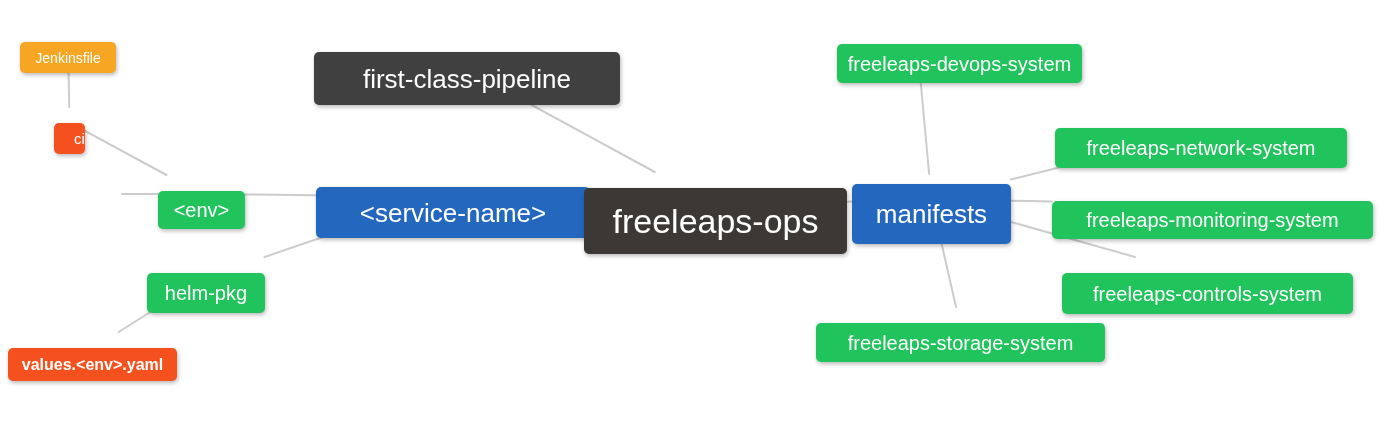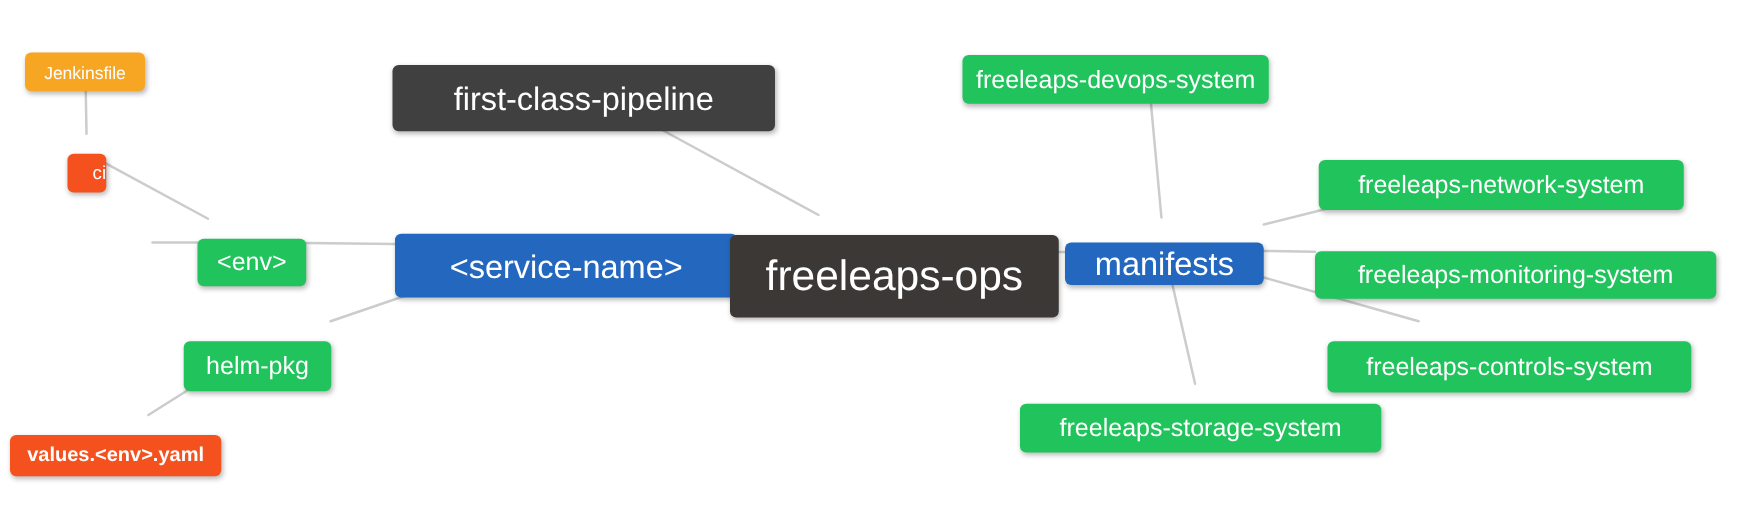--- a/index.html
+++ b/index.html
@@ -64,23 +64,23 @@
   <div class="node" style="left: 147px; top: 257px; width: 118px; height: 40px; font-size: 20px; background: rgb(33, 195, 92);">helm-pkg</div>
 
   <div class="node" style="left: 8px; top: 332px; width: 169px; height: 33px; font-size: 16px; background: rgb(244, 81, 30); font-weight: bold;">values.&lt;env&gt;.yaml</div>
 
   <div class="node" style="left: 314px; top: 36px; width: 306px; height: 53px; font-size: 26px; background: #404040;">first-class-pipeline</div>
 
   <div class="node" style="left: 316px; top: 171px; width: 274px; height: 51px; font-size: 26px; background: rgb(35, 104, 190);">&lt;service-name&gt;</div>
 
   <div class="node" style="left: 584px; top: 172px; width: 263px; height: 66px; font-size: 34px; background: rgb(59, 56, 54);">freeleaps-ops</div>
 
-  <div class="node" style="left: 852px; top: 178px; width: 159px; height: 34px; font-size: 26px; background: rgb(35, 104, 190);">manifests</div>
+  <div class="node" style="left: 852px; top: 168px; width: 159px; height: 60px; font-size: 26px; background: rgb(35, 104, 190);">manifests</div>
 
-  <div class="node" style="left: 770px; top: 28px; width: 245px; height: 39px; font-size: 20px; background: rgb(33, 195, 92);">freeleaps-devops-system</div>
+  <div class="node" style="left: 837px; top: 28px; width: 245px; height: 39px; font-size: 20px; background: rgb(33, 195, 92);">freeleaps-devops-system</div>
 
   <div class="node" style="left: 1055px; top: 112px; width: 292px; height: 40px; font-size: 20px; background: rgb(33, 195, 92); text-align: center;">freeleaps-network-system</div>
 
   <div class="node" style="left: 1052px; top: 185px; width: 321px; height: 38px; font-size: 20px; background: rgb(33, 195, 92);">freeleaps-monitoring-system</div>
 
   <div class="node" style="left: 1062px; top: 257px; width: 291px; height: 41px; font-size: 20px; background: rgb(33, 195, 92); text-align: center;">freeleaps-controls-system</div>
 
   <div class="node" style="left: 816px; top: 307px; width: 289px; height: 39px; font-size: 20px; background: rgb(33, 195, 92);">freeleaps-storage-system</div>
 
 </div>

